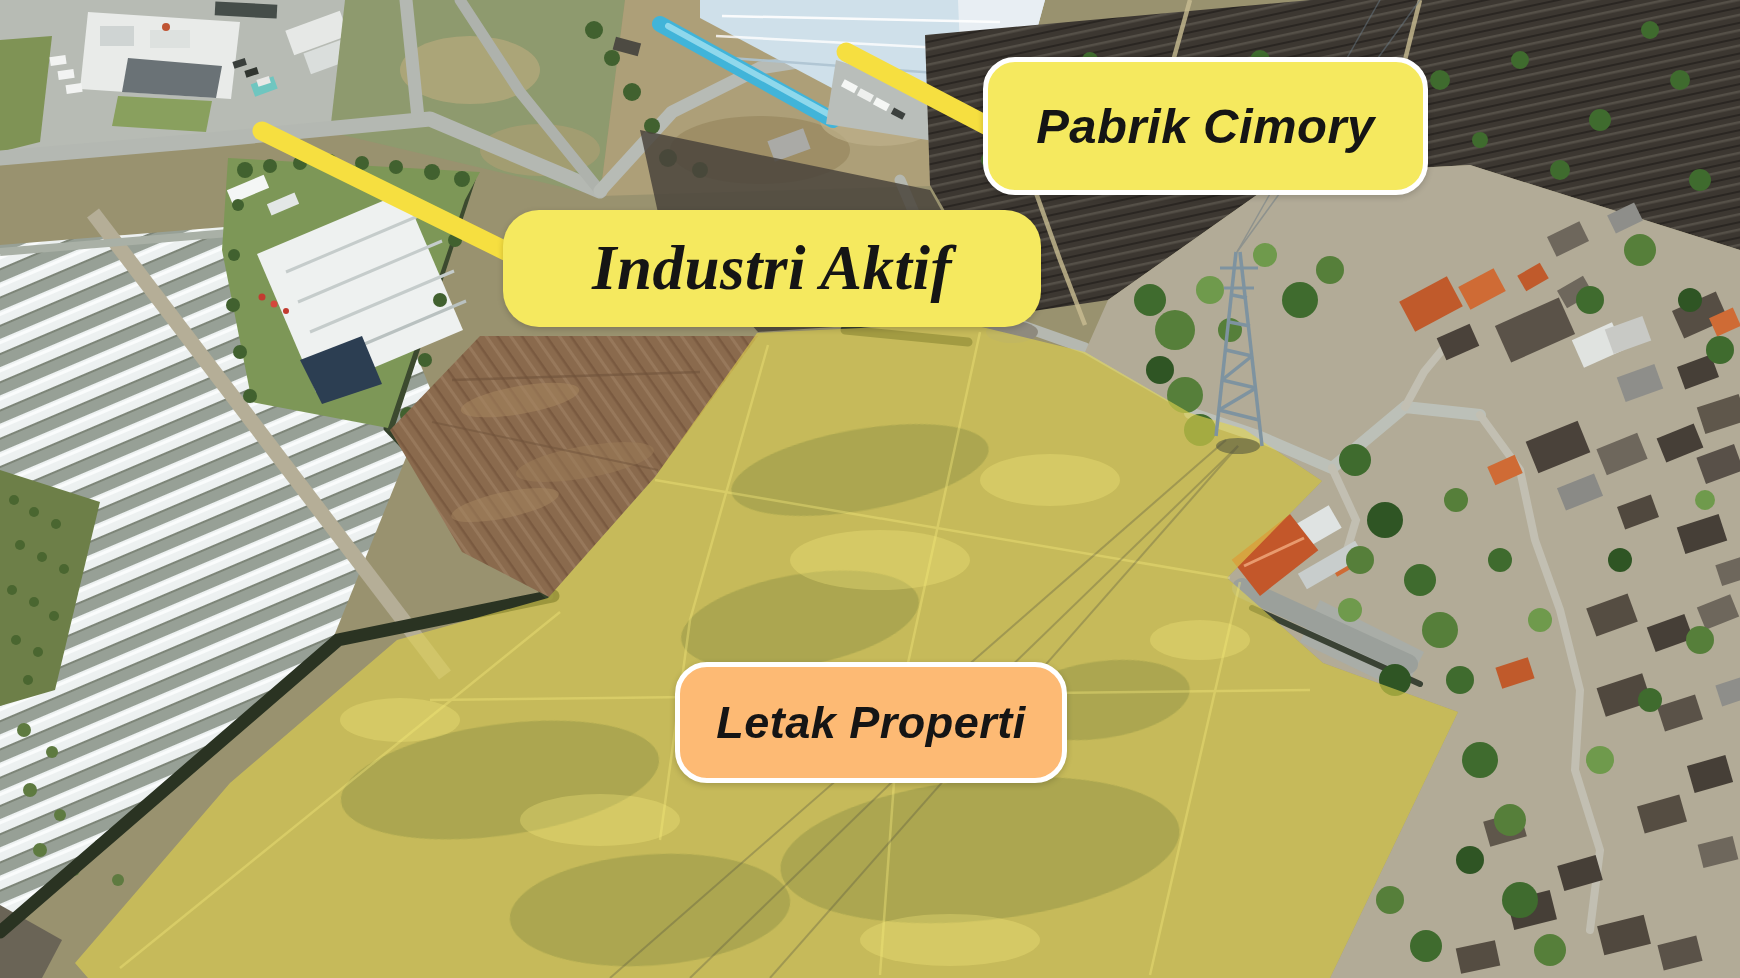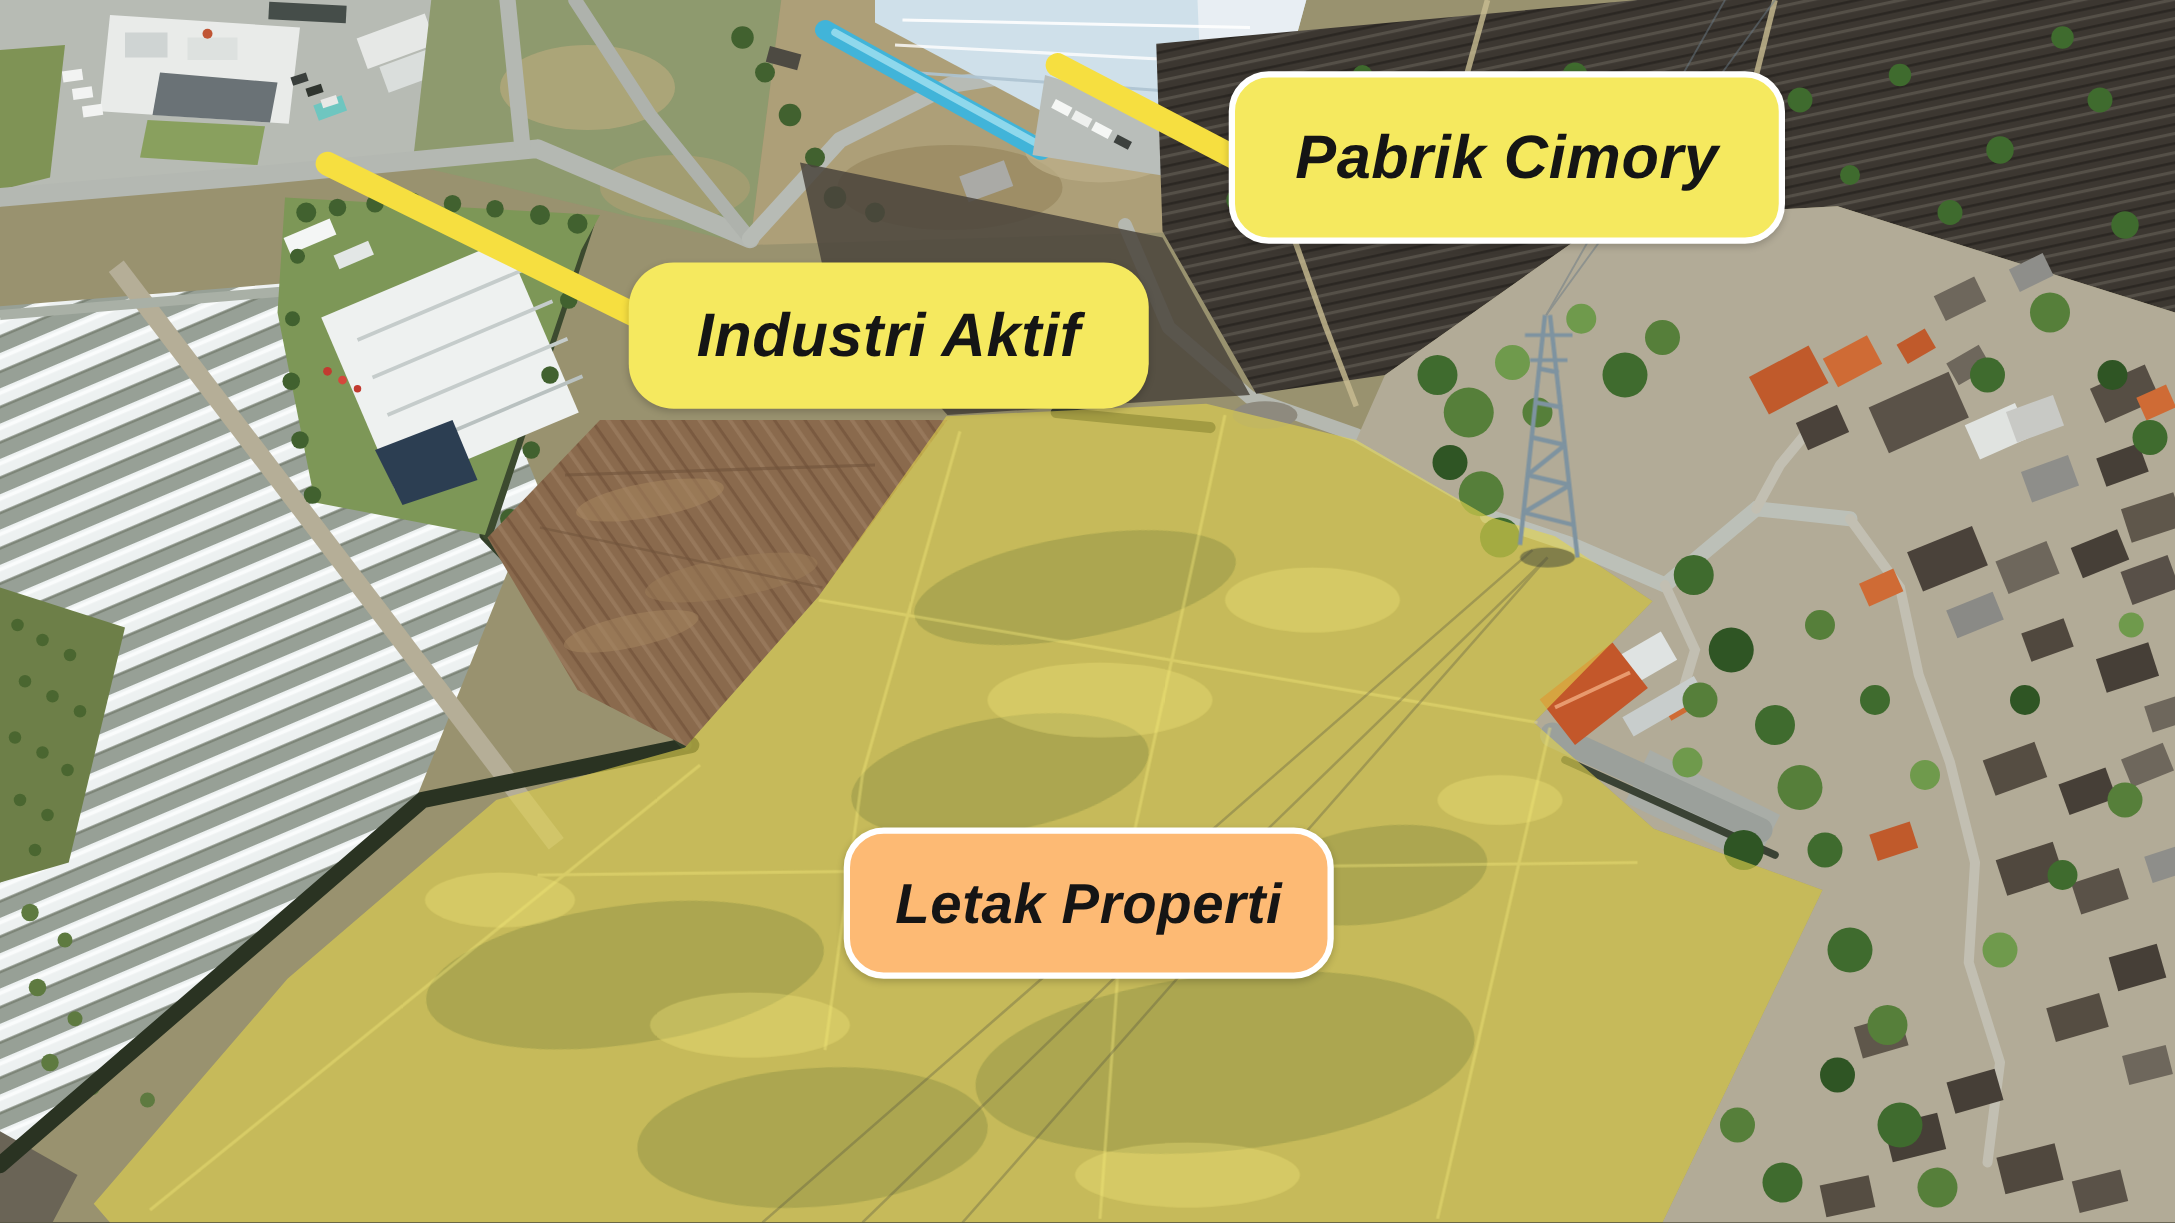--- a/index.html
+++ b/index.html
@@ -10,21 +10,21 @@
   .stage svg{position:absolute;left:0;top:0;}
   .callout{
     position:absolute;display:flex;align-items:center;justify-content:center;
     box-sizing:border-box;border-radius:32px;
     font-style:italic;font-weight:700;letter-spacing:.5px;
     box-shadow:0 2px 6px rgba(0,0,0,.18);
     white-space:nowrap;
   }
   .callout.bordered{border:5px solid #fff;justify-content:center;}
   #callout-cimory{left:983px;top:57px;width:445px;height:138px;font-size:49px;}
-  #callout-industri{left:503px;top:210px;width:416px;height:117px;font-size:49px;border-radius:36px;}
+  #callout-industri{left:503px;top:210px;width:538px;height:117px;font-size:63px;border-radius:36px;font-family:Liberation Serif, serif;}
   #callout-letak{left:675px;top:662px;width:392px;height:121px;font-size:45px;}
 </style>
 </head>
 <body>
 
 <div class="stage">
 
 <svg width="1740" height="978" viewBox="0 0 1740 978">
   <defs>
     <pattern id="gh" width="40" height="26" patternUnits="userSpaceOnUse" patternTransform="rotate(-23)">

